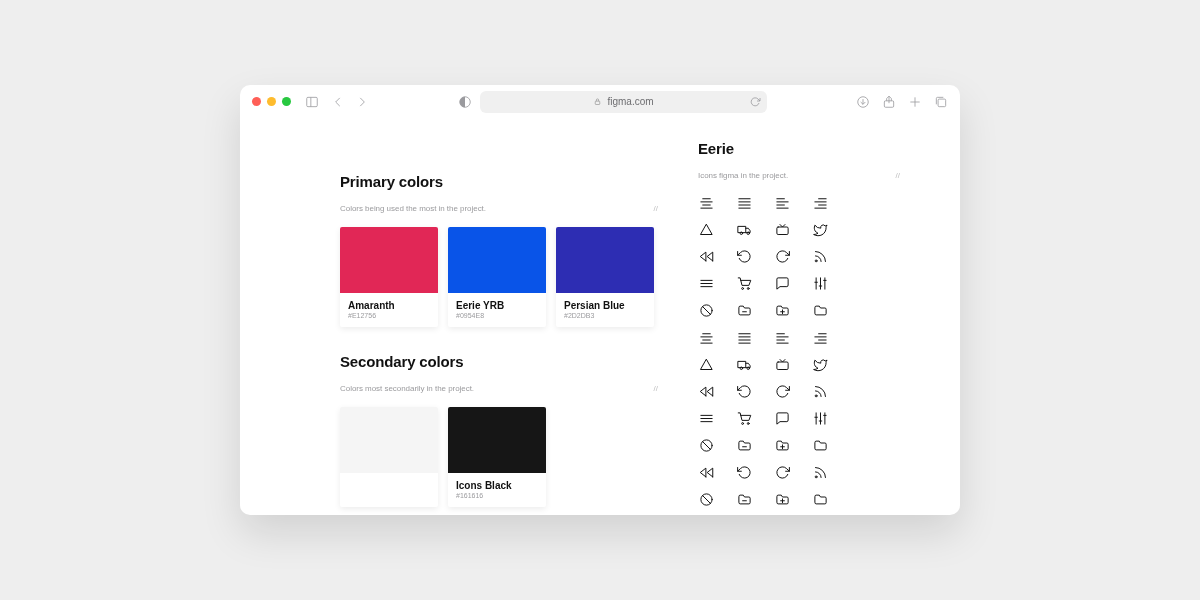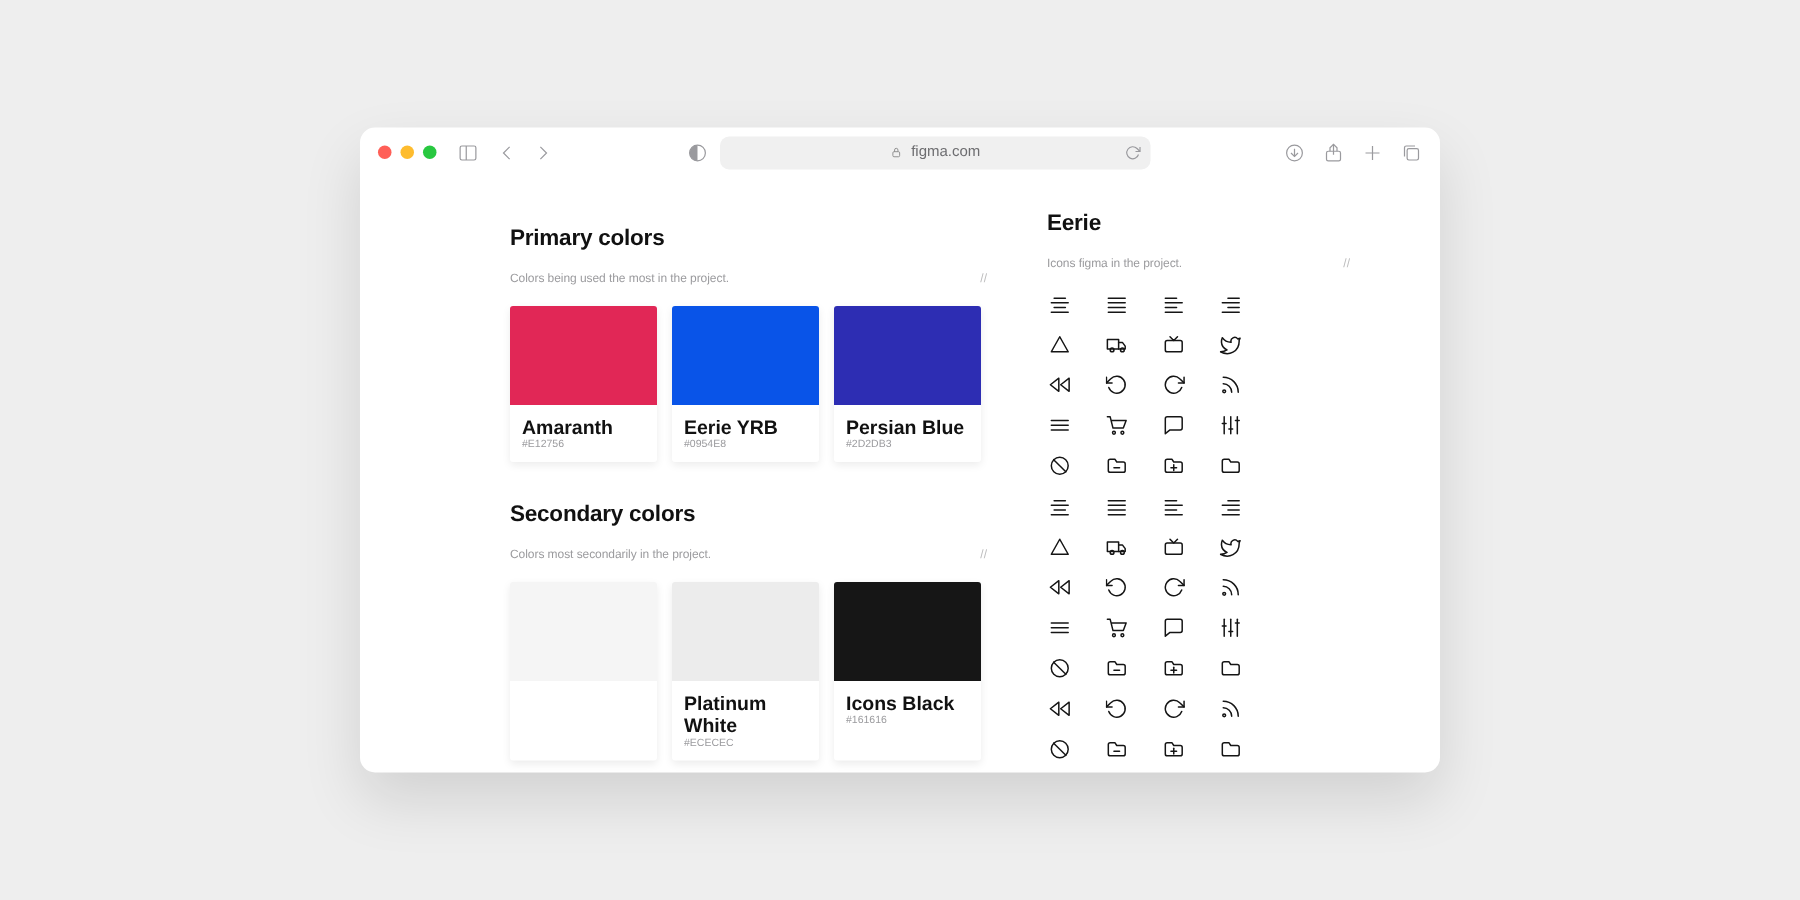--- a/index.html
+++ b/index.html
@@ -63,21 +63,21 @@
 .card {
   width:98px;
   background:#fff;
   border-radius:2px;
   box-shadow:0 2px 6px rgba(0,0,0,0.08);
   overflow:hidden;
   display:flex; flex-direction:column;
 }
 .card .clr { height:66px; }
 .card .meta { padding:7px 8px 8px; }
-.card .name { font-size:13px; font-weight:600; }
+.card .name { font-size:10px; font-weight:600; }
 .card .hex { font-size:7px; color:#9b9b9e; margin-top:1px; }
 
 .icon-grid {
   display:grid;
   grid-template-columns:repeat(4, 24px);
   column-gap:14px;
   row-gap:11px;
   margin-top:2px;
 }
 .icon-cell {
@@ -309,27 +309,20 @@
             <div class="sect-title">Secondary colors</div>
             <div class="sect-sub">Colors most secondarily in the project.</div>
           </div>
           <div class="sect-mark">//</div>
         </div>
         <div class="swatches">
             <div class="card">
               <div class="clr" style="background: rgb(245, 245, 245);"></div>
             </div>
             <div class="card">
-              <div class="clr" style="background: rgb(236, 236, 236);"></div>
-              <div class="meta">
-                <div class="name">Platinum White</div>
-                <div class="hex">#ECECEC</div>
-              </div>
-            </div>
-            <div class="card">
               <div class="clr" style="background: rgb(22, 22, 22);"></div>
               <div class="meta">
                 <div class="name">Icons Black</div>
                 <div class="hex">#161616</div>
               </div>
             </div>
           </div>
       </div>
 
     </div>

